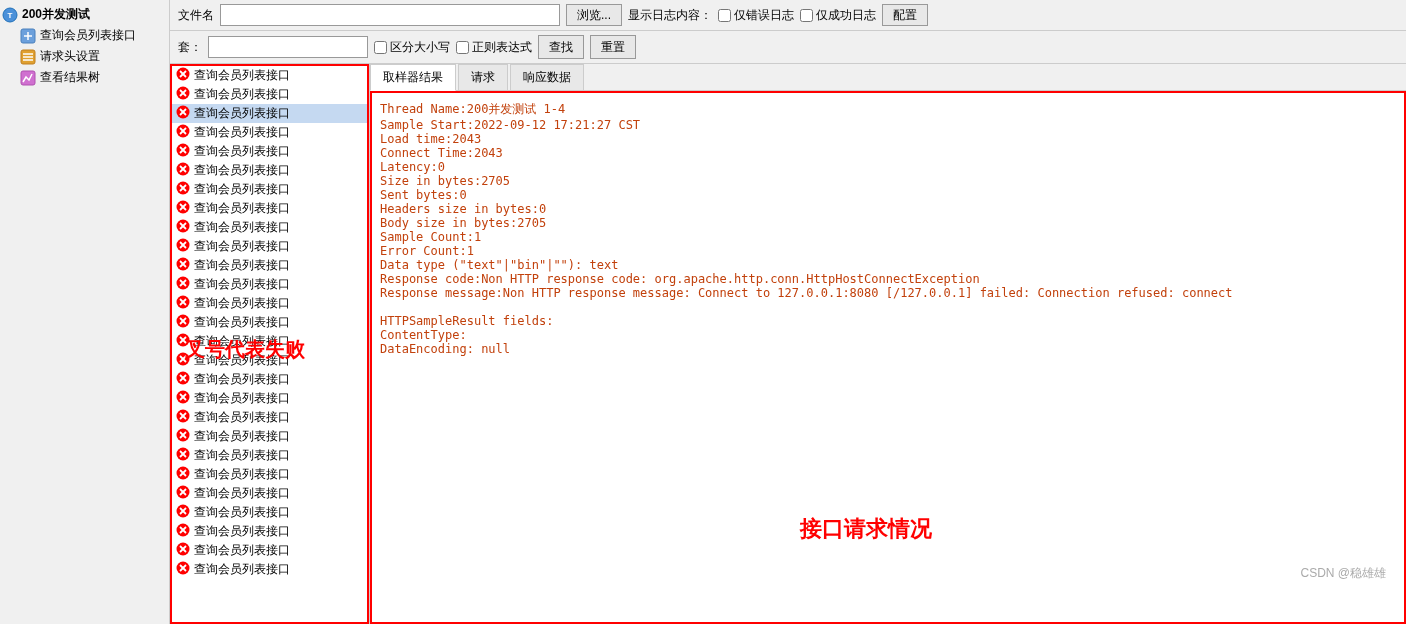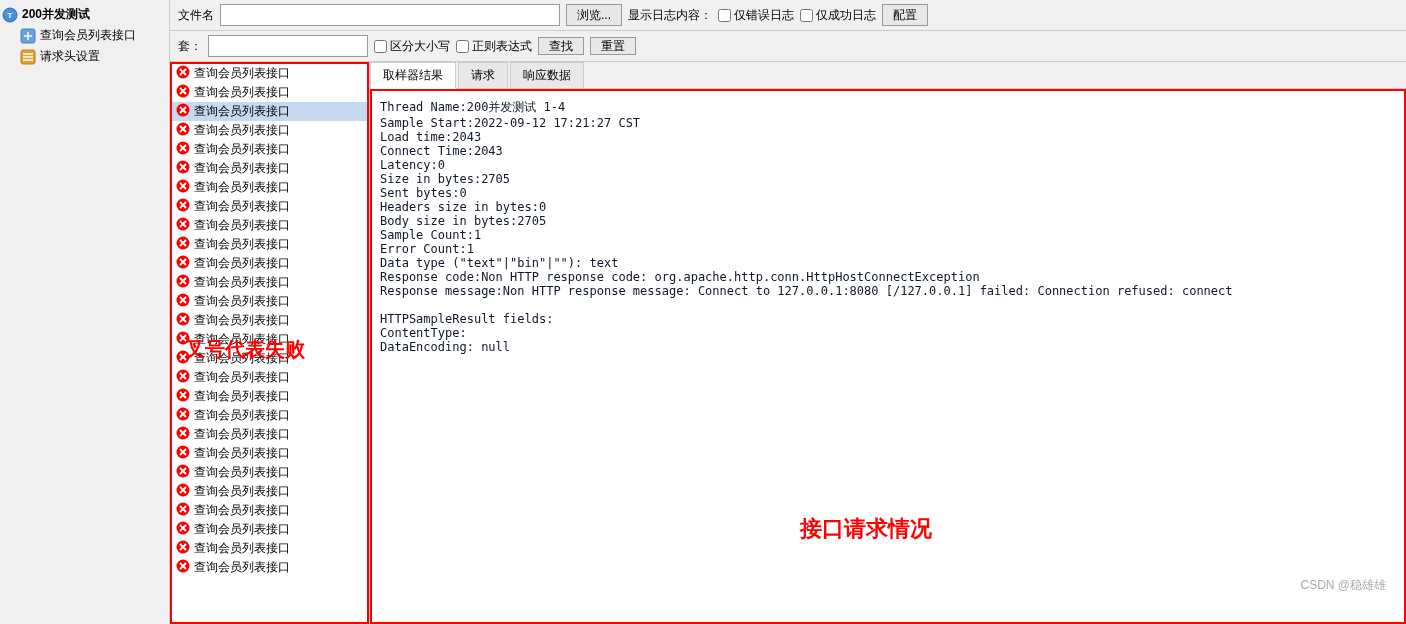--- a/index.html
+++ b/index.html
@@ -25,49 +25,49 @@
     .toolbar-input { border: 1px solid #999; height: 22px; width: 340px; padding: 0 4px; font-size: 12px; }
     .toolbar-btn { border: 1px solid #999; background: #e8e8e8; height: 22px; padding: 0 10px; font-size: 12px; cursor: pointer; }
     .toolbar-label2 { font-size: 12px; color: #000; }
 
     
     .search-bar { display: flex; align-items: center; padding: 4px 8px; background: #f0f0f0; border-bottom: 1px solid #ccc; gap: 6px; }
     .search-label { font-size: 12px; }
     .search-input { border: 1px solid #999; height: 22px; width: 160px; padding: 0 4px; font-size: 12px; }
     .search-checkbox-label { display: flex; align-items: center; gap: 3px; font-size: 12px; }
     .search-checkbox-label input { margin: 0; }
-    .search-btn { border: 1px solid #999; background: #e8e8e8; height: 18px; padding: 0 10px; font-size: 12px; cursor: pointer; }
+    .search-btn { border: 1px solid #999; background: #e8e8e8; height: 24px; padding: 0 10px; font-size: 12px; cursor: pointer; }
 
     
     .content-area { display: flex; flex: 1; overflow: hidden; }
 
     
     .results-list-panel { width: 200px; flex-shrink: 0; display: flex; flex-direction: column; border-right: 1px solid #ccc; }
     .results-list-header { display: flex; align-items: center; background: #e8e8e8; border-bottom: 1px solid #ccc; height: 26px; }
     .results-list-header select { flex: 1; border: none; background: transparent; font-size: 12px; height: 24px; outline: none; padding-left: 4px; }
     .results-list-header .scroll-btn { width: 16px; height: 26px; border-left: 1px solid #ccc; background: #e0e0e0; cursor: pointer; display: flex; align-items: center; justify-content: center; font-size: 10px; }
     .results-list { flex: 1; overflow-y: auto; background: white; border: 2px solid red; }
     .result-item { display: flex; align-items: center; padding: 1px 4px; cursor: pointer; white-space: nowrap; overflow: hidden; font-size: 12px; }
     .result-item.selected { background: #c5d9f1; }
     .result-item .err-icon { color: red; font-size: 14px; margin-right: 4px; flex-shrink: 0; }
     .result-item .item-text { font-size: 12px; color: #000; overflow: hidden; text-overflow: ellipsis; }
 
     
     .detail-panel { flex: 1; display: flex; flex-direction: column; overflow: hidden; }
     .detail-tabs { display: flex; background: #f0f0f0; border-bottom: 1px solid #ccc; }
     .detail-tab { padding: 4px 12px; font-size: 12px; cursor: pointer; border: 1px solid #ccc; border-bottom: none; margin-right: 2px; background: #e8e8e8; }
     .detail-tab.active { background: white; border-bottom: 1px solid white; margin-bottom: -1px; }
-    .detail-content { flex: 1; overflow-y: auto; background: white; border: 2px solid red; padding: 8px; font-size: 12px; font-family: Consolas, monospace; white-space: pre-wrap; color: #0f172a; }
+    .detail-content { flex: 1; overflow-y: auto; background: white; border: 2px solid red; padding: 8px; font-size: 12px; font-family: Consolas, monospace; white-space: pre-wrap; color: #c2410c; }
 
     
     .bottom-bar { display: flex; align-items: center; padding: 2px 8px; background: #f0f0f0; border-top: 1px solid #ccc; font-size: 12px; gap: 4px; }
     .bottom-btn { border: 1px solid #999; background: #e8e8e8; height: 20px; padding: 0 8px; font-size: 11px; cursor: pointer; }
 
     .annotation-overlay { position: absolute; left: 185px; top: 336px; color: red; font-size: 20px; font-weight: bold; pointer-events: none; z-index: 100; }
-    .watermark-overlay { position: absolute; bottom: 30px; right: 20px; font-size: 12px; color: #aaa; pointer-events: none; z-index: 100; }
+    .watermark-overlay { position: absolute; bottom: 42px; right: 20px; font-size: 12px; color: #aaa; pointer-events: none; z-index: 100; }
     .接口label { position: absolute; left: 800px; bottom: 80px; font-size: 22px; color: red; font-weight: bold; pointer-events: none; z-index: 100; }
 
     .outer-wrapper { position: relative; width: 1406px; height: 624px; overflow: hidden; }
   </style>
 </head>
 <body>
 
 <div class="outer-wrapper">
 
   <div class="annotation-overlay">叉号代表失败</div>
@@ -103,20 +103,29 @@
           <svg width="16" height="16" viewBox="0 0 16 16">
             <rect x="1" y="1" width="14" height="14" rx="2" fill="#e0a030" stroke="#c08020" stroke-width="1"></rect>
             <line x1="3" y1="5" x2="13" y2="5" stroke="white" stroke-width="1.5"></line>
             <line x1="3" y1="8" x2="13" y2="8" stroke="white" stroke-width="1.5"></line>
             <line x1="3" y1="11" x2="13" y2="11" stroke="white" stroke-width="1.5"></line>
           </svg>
         </span>
         <span class="label">请求头设置</span>
       </div>
 
+      <div class="sidebar-item sidebar-child">
+        <span class="icon">
+          <svg width="16" height="16" viewBox="0 0 16 16">
+            <rect x="1" y="1" width="14" height="14" rx="2" fill="#d070d0" stroke="#b050b0" stroke-width="1"></rect>
+            <polyline points="3,12 6,7 9,10 12,4" stroke="white" stroke-width="1.5" fill="none"></polyline>
+          </svg>
+        </span>
+        <span class="label">查看结果树</span>
+      </div>
     </div>
 
     <div class="main-panel">
 
       <div class="toolbar">
         <span class="toolbar-label">文件名</span>
         <input type="text" class="toolbar-input" value="" style="">
         <button class="toolbar-btn">浏览...</button>
         <span class="toolbar-label2">显示日志内容：</span>
         <label class="search-checkbox-label">

